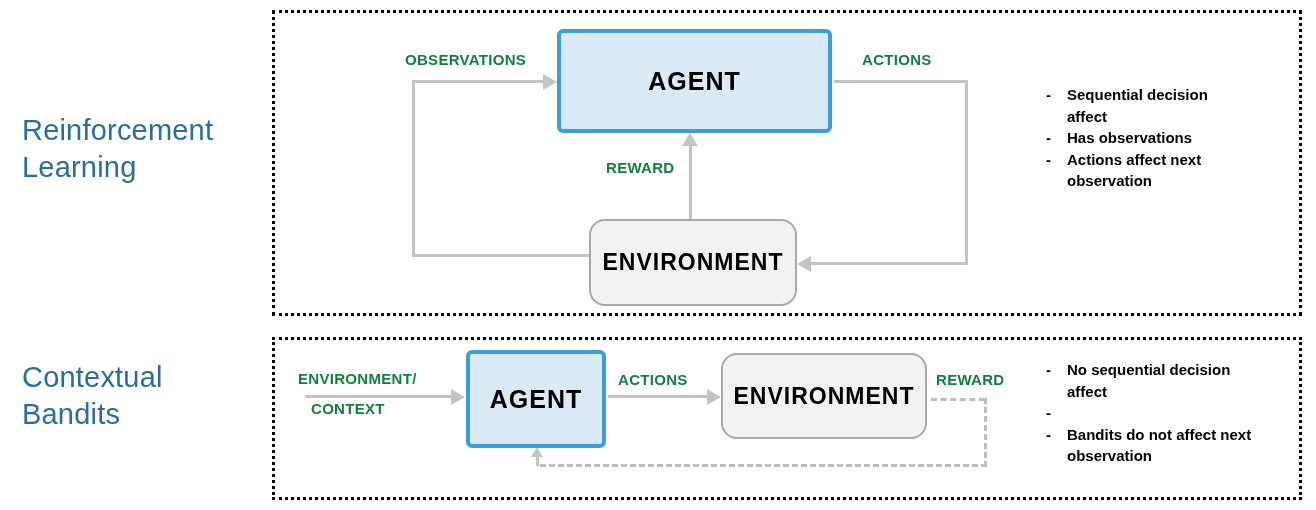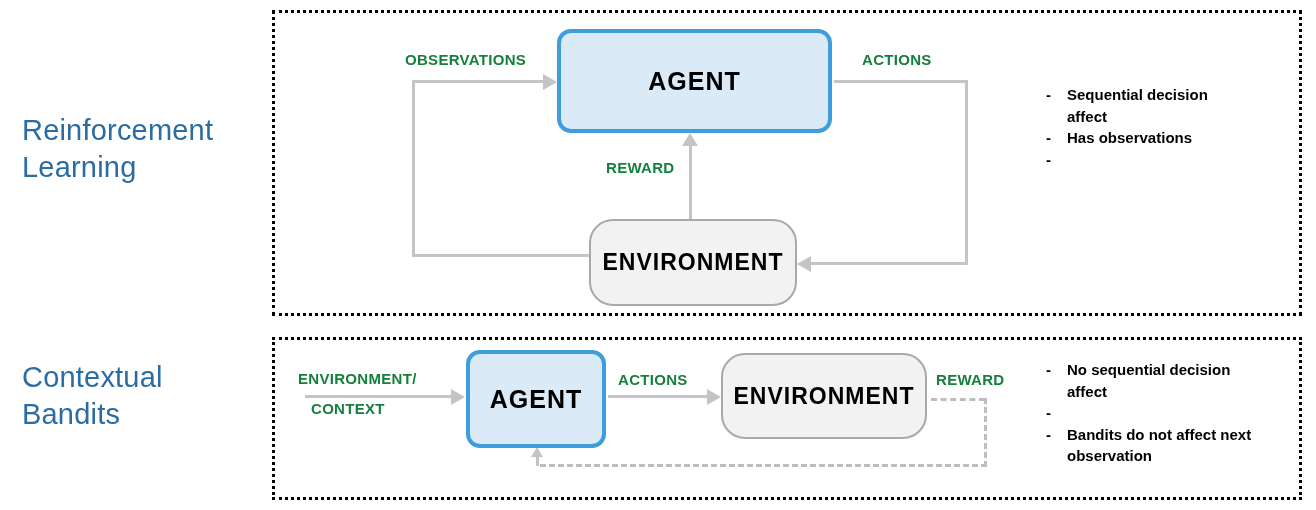--- a/index.html
+++ b/index.html
@@ -11,22 +11,22 @@
     position:absolute;color:#2B6CA3;font-size:29px;line-height:37px;
     font-weight:400;letter-spacing:0.2px;
   }
   .panel{
     position:absolute;border:3px dotted #000000;background:#ffffff;box-sizing:border-box;
   }
   .node{
     position:absolute;display:flex;align-items:center;justify-content:center;
     box-sizing:border-box;color:#000;font-weight:bold;letter-spacing:1px;
   }
-  .node.agent{background:#DAEBF7;border:4px solid #3E9EDB;border-radius:14px;font-size:25px;}
-  .node.env{background:#F2F2F2;border:2px solid #A9A9A9;border-radius:24px;font-size:23px;}
+  .node.agent{background:#DAEBF7;border:4px solid #3E9EDB;border-radius:6px;font-size:25px;}
+  .node.env{background:#F2F2F2;border:2px solid #A9A9A9;border-radius:16px;font-size:23px;}
   .lbl{
     position:absolute;color:#15803d;font-weight:bold;font-size:15px;letter-spacing:0.3px;white-space:nowrap;
   }
   .hline{position:absolute;height:3px;background:#C4C4C6;}
   .vline{position:absolute;width:3px;background:#C4C4C6;}
   .dash-h{position:absolute;height:0;border-top:3px dashed #BBBDBF;}
   .dash-v{position:absolute;width:0;border-left:3px dashed #BBBDBF;}
   .arrow-r{position:absolute;width:0;height:0;border-top:8px solid transparent;border-bottom:8px solid transparent;border-left:14px solid #C4C4C6;}
   .arrow-l{position:absolute;width:0;height:0;border-top:8px solid transparent;border-bottom:8px solid transparent;border-right:14px solid #C4C4C6;}
   .arrow-u{position:absolute;width:0;height:0;border-left:8px solid transparent;border-right:8px solid transparent;border-bottom:13px solid #C4C4C6;}
@@ -74,20 +74,21 @@
     <div class="bullet">
       <span class="dash">-</span>
       <span>Sequential decision affect</span>
     </div>
     <div class="bullet">
       <span class="dash">-</span>
       <span>Has observations</span>
     </div>
     <div class="bullet">
       <span class="dash">-</span>
+      <span>Actions affect next observation</span>
     </div>
   </div>
 
   <div class="panel" style="left:272px;top:337px;width:1030px;height:163px;">
   </div>
 
   <div class="hline" style="left:305px;top:395px;width:146px;"></div>
   <div class="arrow-r" style="left:451px;top:389px;"></div>
 
   <div class="hline" style="left:608px;top:395px;width:99px;"></div>

